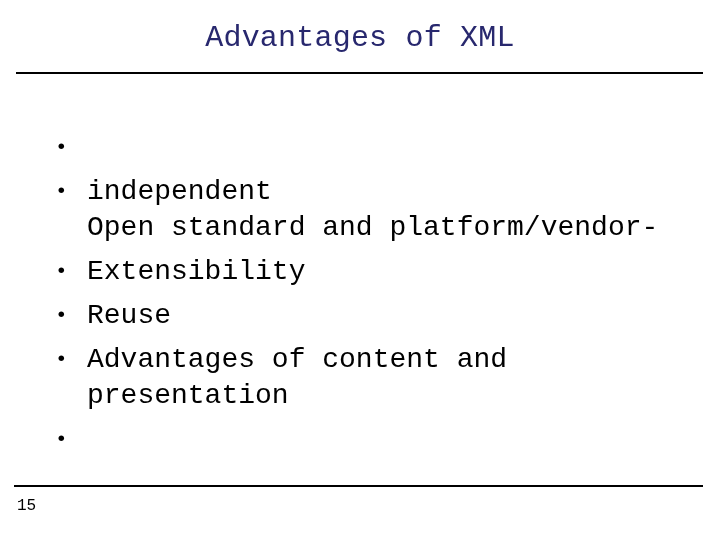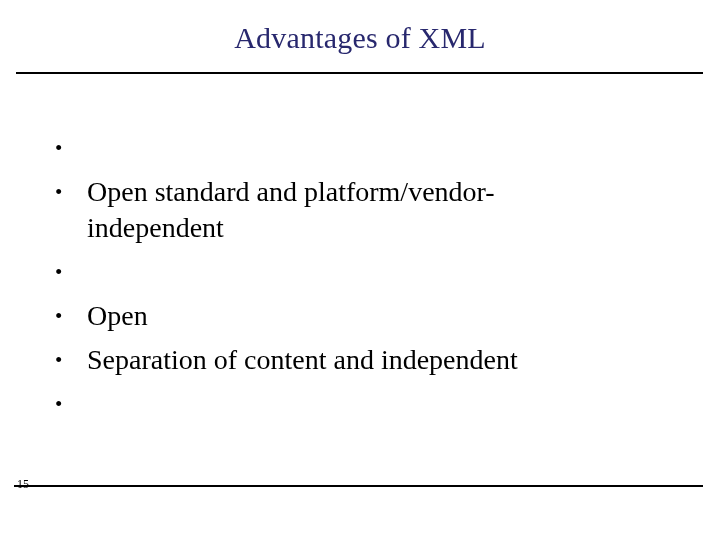--- a/index.html
+++ b/index.html
@@ -5,21 +5,21 @@
   html, body {
     margin: 0;
     padding: 0;
     background: #ffffff;
   }
   .slide {
     position: relative;
     width: 720px;
     height: 540px;
     background: var(--background, #ffffff);
-    font-family: Liberation Serif, serif;
+    font-family: Liberation Mono, monospace;
     overflow: hidden;
   }
   .title {
     position: absolute;
     top: 20px;
     left: 0;
     width: 720px;
     margin: 0;
     text-align: center;
     font-size: 30px;
@@ -69,22 +69,22 @@
   }
   .bullet-text {
     flex: 1 1 auto;
   }
   .bullet-line {
     display: block;
   }
   .page-number {
     position: absolute;
     left: 17px;
-    top: 476px;
-    font-size: 12px;
+    top: 498px;
+    font-size: 16px;
     line-height: 16px;
     color: var(--body-text, #000000);
   }
 </style>
 </head>
 <body>
 
 <div class="slide">
 
   <h1 class="title">Advantages of XML</h1>
@@ -93,40 +93,43 @@
 
   <ul class="bullets">
 
     <li class="bullet-item">
       <span class="bullet-dot">•</span>
     </li>
 
     <li class="bullet-item">
       <span class="bullet-dot">•</span>
       <span class="bullet-text">
+        <span class="bullet-line">independent</span>
         <span class="bullet-line">Open standard and platform/vendor-</span>
-        <span class="bullet-line">independent</span>
-      </span>
-    </li>
-
-    <li class="bullet-item">
-      <span class="bullet-dot">•</span>
-    </li>
-
-    <li class="bullet-item">
-      <span class="bullet-dot">•</span>
-      <span class="bullet-text">
-        <span class="bullet-line">Open</span>
       </span>
     </li>
 
     <li class="bullet-item">
       <span class="bullet-dot">•</span>
       <span class="bullet-text">
-        <span class="bullet-line">Separation of content and independent</span>
+        <span class="bullet-line">Extensibility</span>
+      </span>
+    </li>
+
+    <li class="bullet-item">
+      <span class="bullet-dot">•</span>
+      <span class="bullet-text">
+        <span class="bullet-line">Reuse</span>
+      </span>
+    </li>
+
+    <li class="bullet-item">
+      <span class="bullet-dot">•</span>
+      <span class="bullet-text">
+        <span class="bullet-line">Advantages of content and presentation</span>
       </span>
     </li>
 
     <li class="bullet-item">
       <span class="bullet-dot">•</span>
     </li>
 
   </ul>
 
   <div class="rule rule-bottom"></div>

